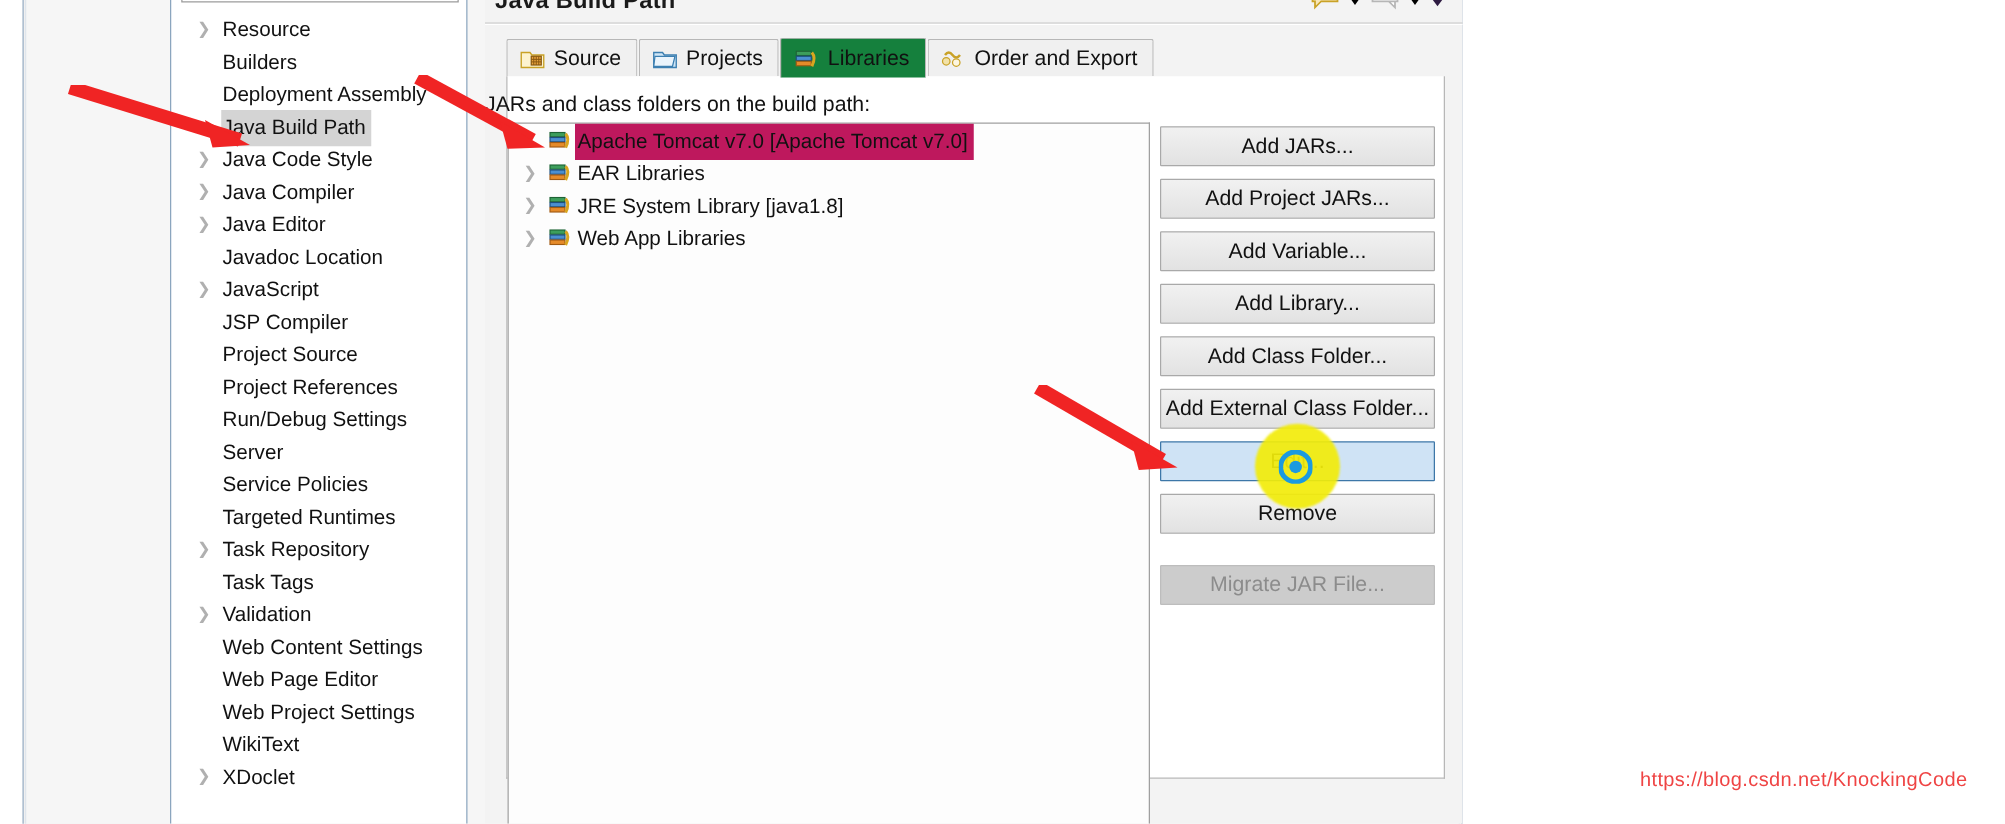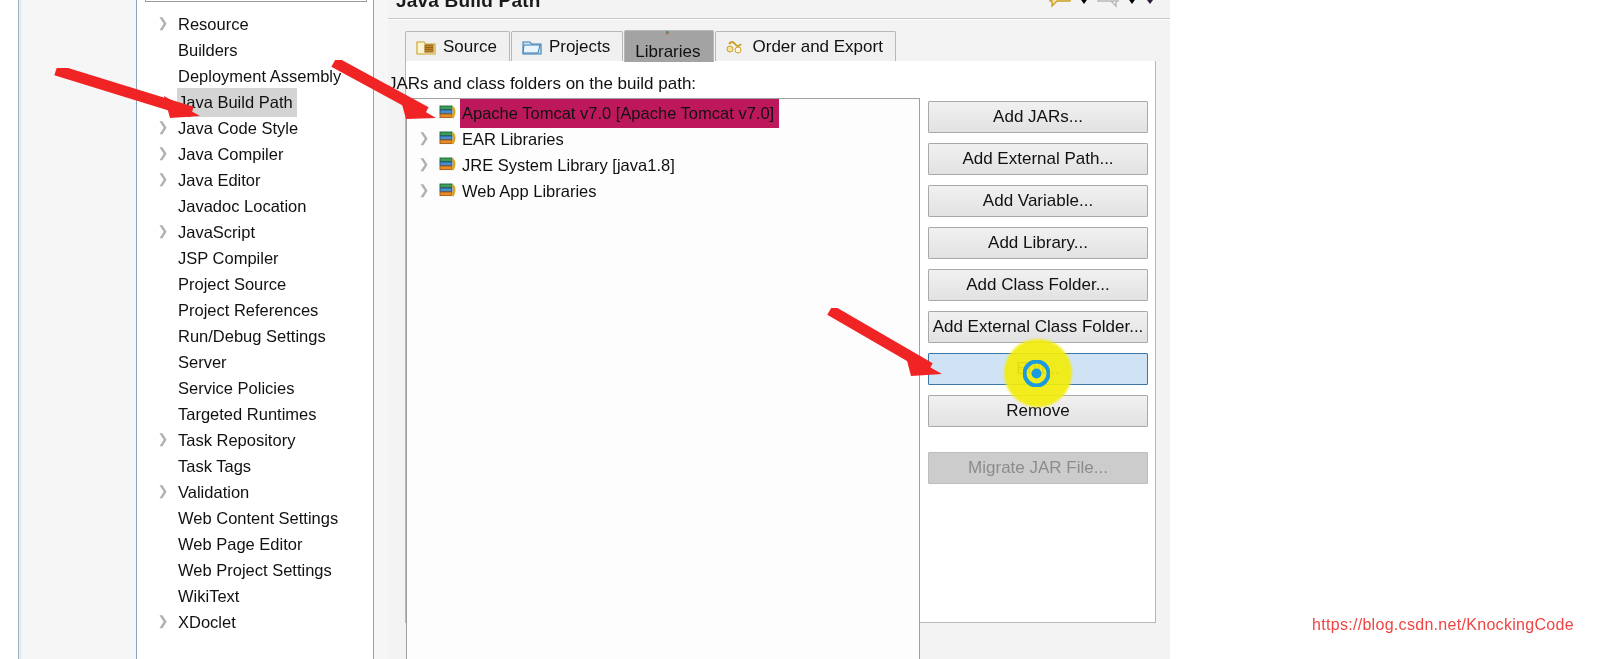--- a/index.html
+++ b/index.html
@@ -149,26 +149,25 @@
     font-size: 17px;
     border: 1px solid #b7b7b7;
     border-bottom: none;
     background: #f0f0f0;
     box-sizing: border-box;
     color: #111;
     margin-right: 1px;
     border-radius: 2px 2px 0 0;
   }
   .tab.active {
-    background: #a3a3a3;
+    background: #15803d;
     height: 32px;
     border-color: #b7b7b7;
     position: relative;
     z-index: 3;
-    flex-direction: column;
   }
   .tab-ico { width: 20px; height: 18px; display: block; }
 
   
   #tab-body {
     position: absolute;
     left: 17px; top: 97px;
     width: 751px; height: 562px;
     background: #ffffff;
     border: 1px solid #b7b7b7;
@@ -365,21 +364,21 @@
     <div class="lib-row"><span class="chev">❯</span><svg class="lib-ico" viewBox="0 0 20 18">
         <rect x="2" y="3" width="12" height="3.4" fill="#3d9e5c" stroke="#1e6334" stroke-width=".9"></rect>
         <rect x="2" y="7" width="12" height="3.4" fill="#4b8fd0" stroke="#1d4f7e" stroke-width=".9"></rect>
         <rect x="2" y="11" width="12" height="3.6" fill="#e58b2a" stroke="#a05a12" stroke-width=".9"></rect>
         <path d="M14.5 4 q3.5 4 0 11" stroke="#d9a520" stroke-width="2.4" fill="none"></path>
       </svg><span class="lbl">Web App Libraries</span></div>
   </div>
 
 <div id="button-col">
     <div class="btn">Add JARs...</div>
-    <div class="btn">Add External Path...</div>
+    <div class="btn">Add Project JARs...</div>
     <div class="btn">Add Variable...</div>
     <div class="btn">Add Library...</div>
     <div class="btn">Add Class Folder...</div>
     <div class="btn">Add External Class Folder...</div>
     <div class="btn hover">Edit...</div>
     <div class="btn">Remove</div>
     <div class="btn disabled gap-above">Migrate JAR File...</div>
   </div>
 
 <div id="sidebar">

